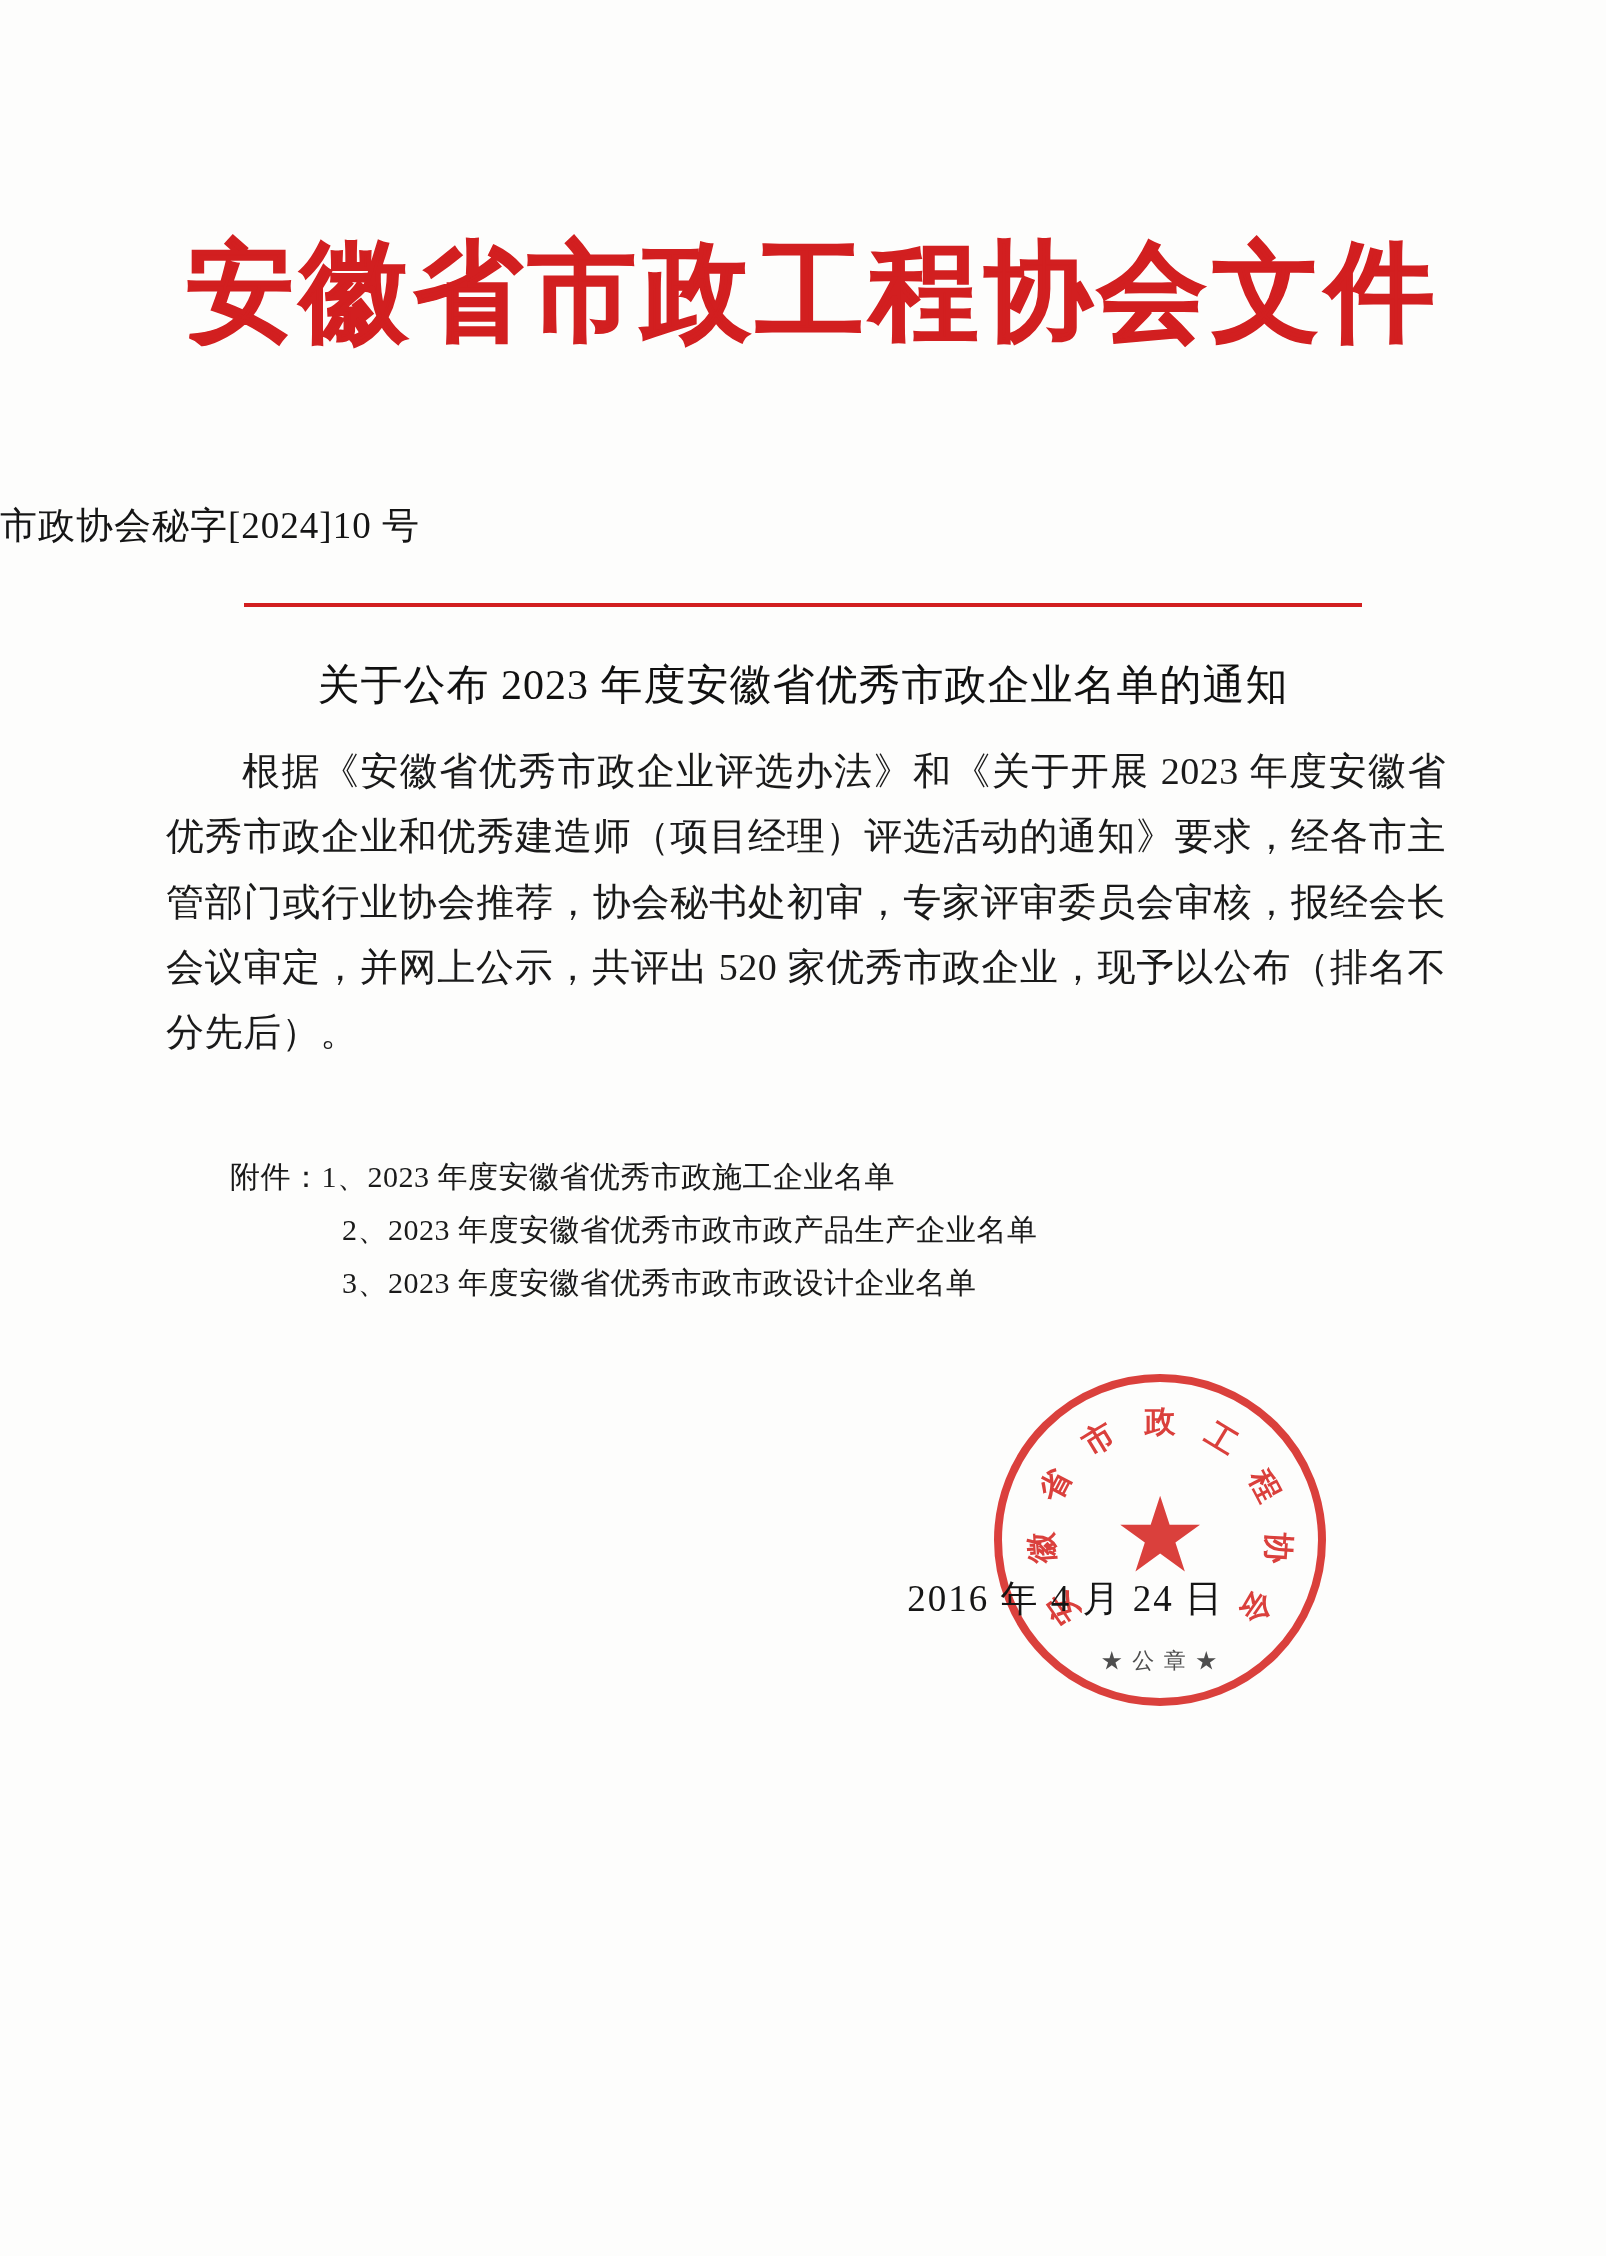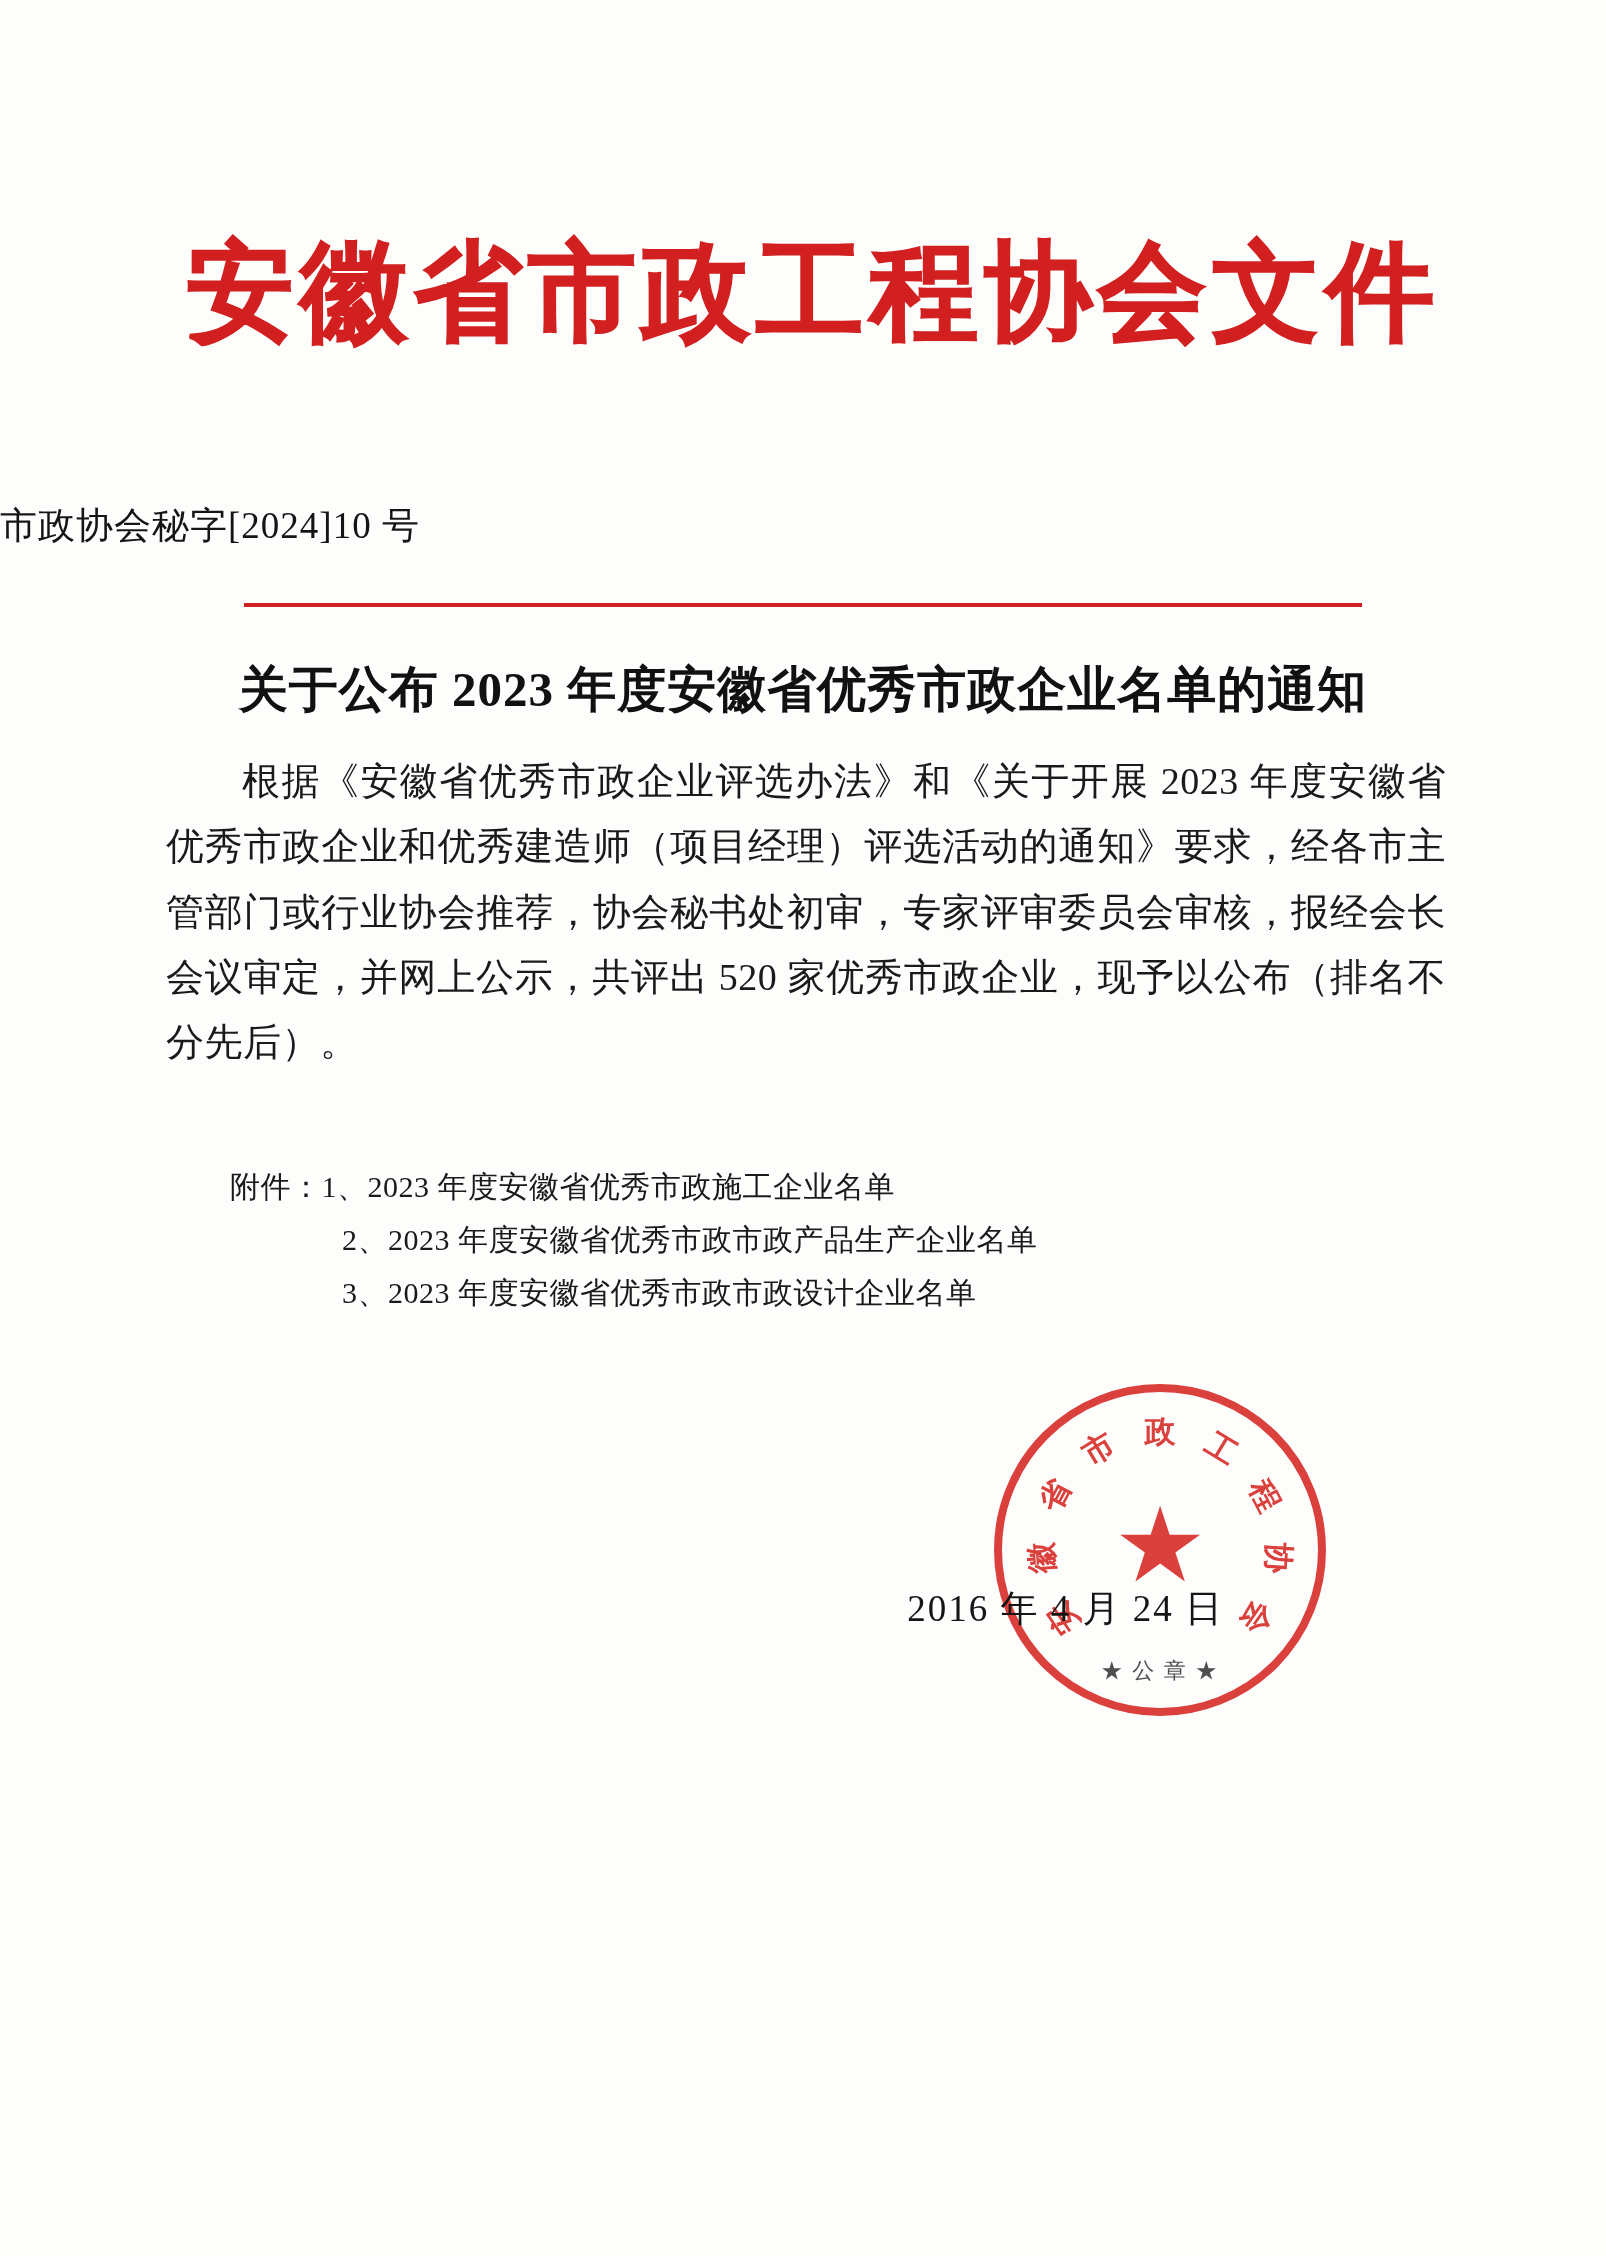--- a/index.html
+++ b/index.html
@@ -43,22 +43,22 @@
   }
   .red-rule {
     margin: 52px auto 0 auto;
     width: 1118px;
     height: 4px;
     background: #d21f20;
   }
   .subject {
     text-align: center;
     margin-top: 50px;
-    font-size: 49px;
-    font-weight: bold;
+    font-size: 42px;
+    font-weight: normal;
     letter-spacing: 1px;
     color: #111;
   }
   .body-wrap {
     margin: 0 auto;
     width: 1300px;
     padding-left: 2px;
   }
   .salutation {
     margin-top: 96px;

